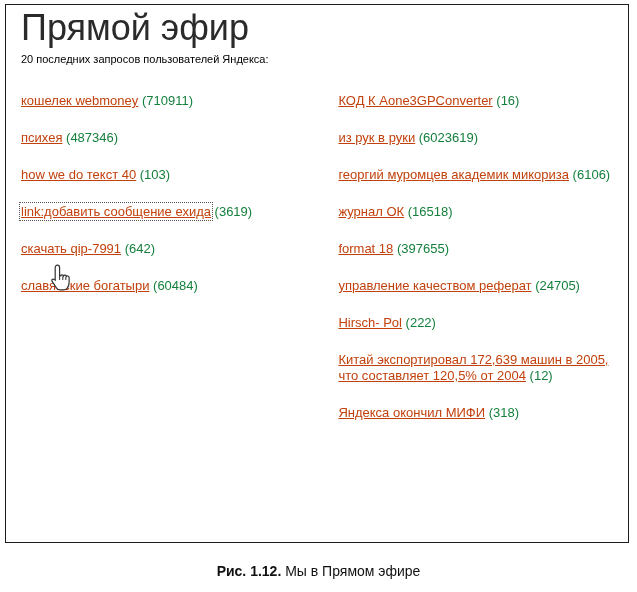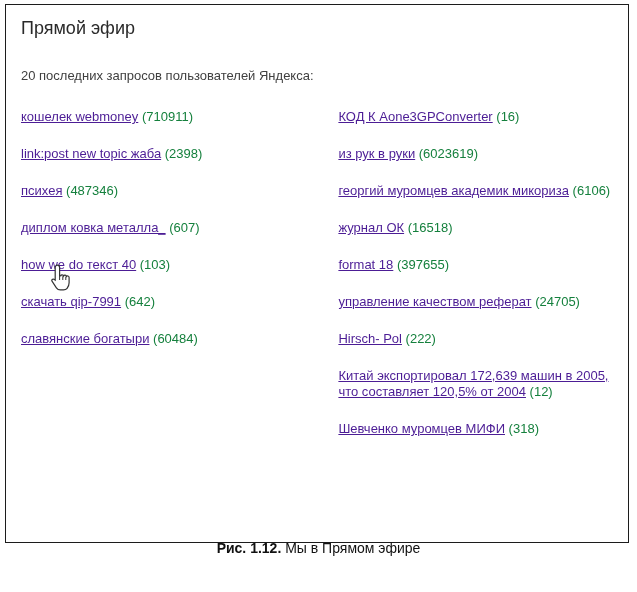--- a/index.html
+++ b/index.html
@@ -20,102 +20,101 @@
     top: 4px;
     width: 624px;
     height: 539px;
     box-sizing: border-box;
     border: 1px solid #1c1c1c;
     background: #ffffff;
     overflow: hidden;
   }
   .page-title {
     margin: 7px 0 0 15px;
-    font-size: 18px;
+    font-size: 36px;
     font-weight: 400;
     color: #2a2a2a;
     line-height: 32px;
   }
   .subtitle {
-    margin: 24px 0 0 15px;
-    font-size: 13px;
+    margin: 8px 0 0 15px;
+    font-size: 11px;
     line-height: 15px;
-    color: #404040;
+    color: #000000;
   }
   .columns {
     display: flex;
     margin: 26px 0 0 15px;
   }
   .col-left { width: 320px; }
   .col-right { width: 292px; }
   .query-item {
     margin: 0 0 21px 0;
     font-size: 13px;
     line-height: 16px;
     color: #3a3a3a;
   }
   .query-link {
-    color: #4c1d95;
+    color: #c2410c;
     text-decoration: underline;
     cursor: pointer;
     margin-top: 28px;
   }
   .query-link.focused {
     outline: 1px dotted #555555;
     outline-offset: 1px;
   }
   .query-count {
     color: #15803d;
     text-decoration: none;
   }
   .hand-cursor {
     position: absolute;
     left: 43px;
     top: 259px;
     pointer-events: none;
   }
   .figure-caption {
     position: absolute;
-    top: 540px;
+    top: 563px;
     left: 0;
     width: 637px;
     margin: 0;
     text-align: center;
     font-size: 14px;
     line-height: 17px;
     color: #111111;
   }
   .figure-caption b { font-weight: 700; }
 </style>
 </head>
 <body>
 
 <div class="browser-box">
   <h1 class="page-title">Прямой эфир</h1>
   <p class="subtitle">20 последних запросов пользователей Яндекса:</p>
   <div class="columns">
     <div class="col-left" id="col-left">
         <p class="query-item"><a class="query-link">кошелек webmoney</a><span class="query-count">&nbsp;(710911)</span></p>
-        <p class="query-item"><a class="query-link">link:post new topic жаба</a><span class="query-count">&nbsp;(2398)</span></p>
         <p class="query-item"><a class="query-link">психея</a><span class="query-count">&nbsp;(487346)</span></p>
-        <p class="query-item"><a class="query-link">диплом ковка металла_</a><span class="query-count">&nbsp;(607)</span></p>
         <p class="query-item"><a class="query-link">how we do текст 40</a><span class="query-count">&nbsp;(103)</span></p>
+        <p class="query-item"><a class="query-link focused">link:добавить сообщение ехида</a><span class="query-count">&nbsp;(3619)</span></p>
         <p class="query-item"><a class="query-link">скачать qip-7991</a><span class="query-count">&nbsp;(642)</span></p>
         <p class="query-item"><a class="query-link">славянские богатыри</a><span class="query-count">&nbsp;(60484)</span></p>
       </div>
     <div class="col-right" id="col-right">
         <p class="query-item"><a class="query-link">КОД К Aone3GPConverter</a><span class="query-count">&nbsp;(16)</span></p>
         <p class="query-item"><a class="query-link">из рук в руки</a><span class="query-count">&nbsp;(6023619)</span></p>
         <p class="query-item"><a class="query-link">георгий муромцев академик микориза</a><span class="query-count">&nbsp;(6106)</span></p>
         <p class="query-item"><a class="query-link">журнал ОК</a><span class="query-count">&nbsp;(16518)</span></p>
         <p class="query-item"><a class="query-link">format 18</a><span class="query-count">&nbsp;(397655)</span></p>
         <p class="query-item"><a class="query-link">управление качеством реферат</a><span class="query-count">&nbsp;(24705)</span></p>
         <p class="query-item"><a class="query-link">Hirsch- Pol</a><span class="query-count">&nbsp;(222)</span></p>
         <p class="query-item"><a class="query-link">Китай экспортировал 172,639 машин в 2005, что составляет 120,5% от 2004</a><span class="query-count">&nbsp;(12)</span></p>
-        <p class="query-item"><a class="query-link">Шевченко муромцев МИФИ</a><span class="query-count">&nbsp;(318)</span></p>
+        <p class="query-item"><a class="query-link">Яндекса окончил МИФИ</a><span class="query-count">&nbsp;(318)</span></p>
       </div>
   </div>
   <span class="hand-cursor">
     <svg width="24" height="28" viewBox="0 0 24 28">
       <path d="M8.3 1.2 c1.3 0 2.3 1 2.3 2.3 l0 8.2 1.1 0.1 c0.3 -1.3 2.6 -1.3 2.9 0.1 0.5 -1.1 2.6 -0.9 2.9 0.4 0.6 -0.8 2.6 -0.5 2.6 1.1 l0 5.3 c0 2.5 -0.9 4.2 -2 5.6 -0.8 1 -2.2 1.6 -3.6 1.6 l-3.2 0 c-1.6 0 -3 -0.8 -3.9 -2.1 l-4.4 -6.6 c-0.8 -1.2 0.6 -2.6 1.9 -1.9 l1.3 0.8 0 -12.5 c0 -1.3 0.9 -2.4 2.1 -2.4 z" fill="#ffffff" stroke="#333333" stroke-width="1.2"></path>
       <path d="M10.6 12 l0 4 M13.8 12.2 l0 3.8 M16.8 12.6 l0 3.4" fill="none" stroke="#333333" stroke-width="1"></path>
     </svg>
   </span>
 </div>
 

